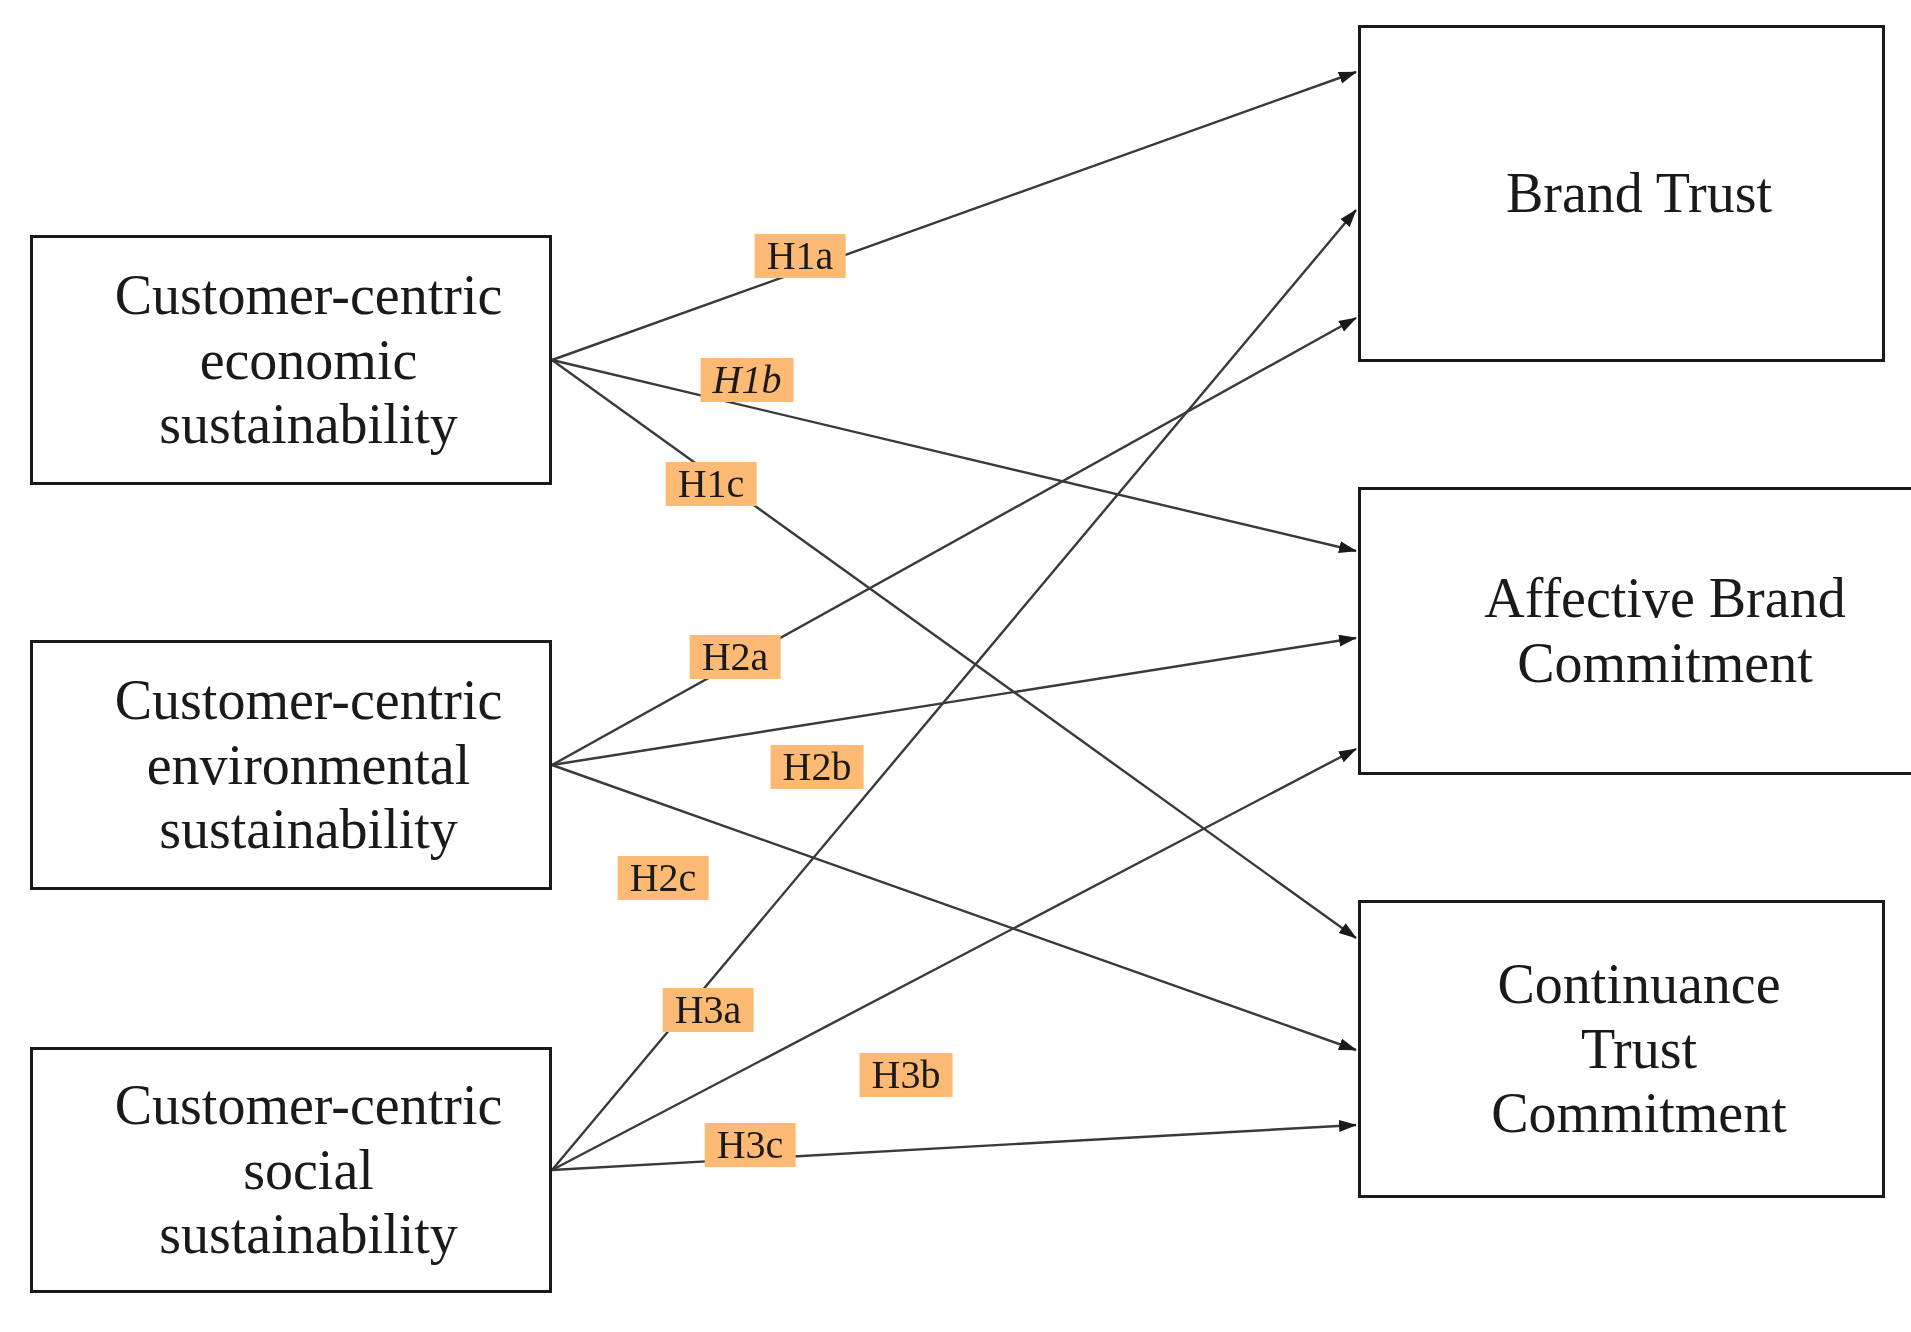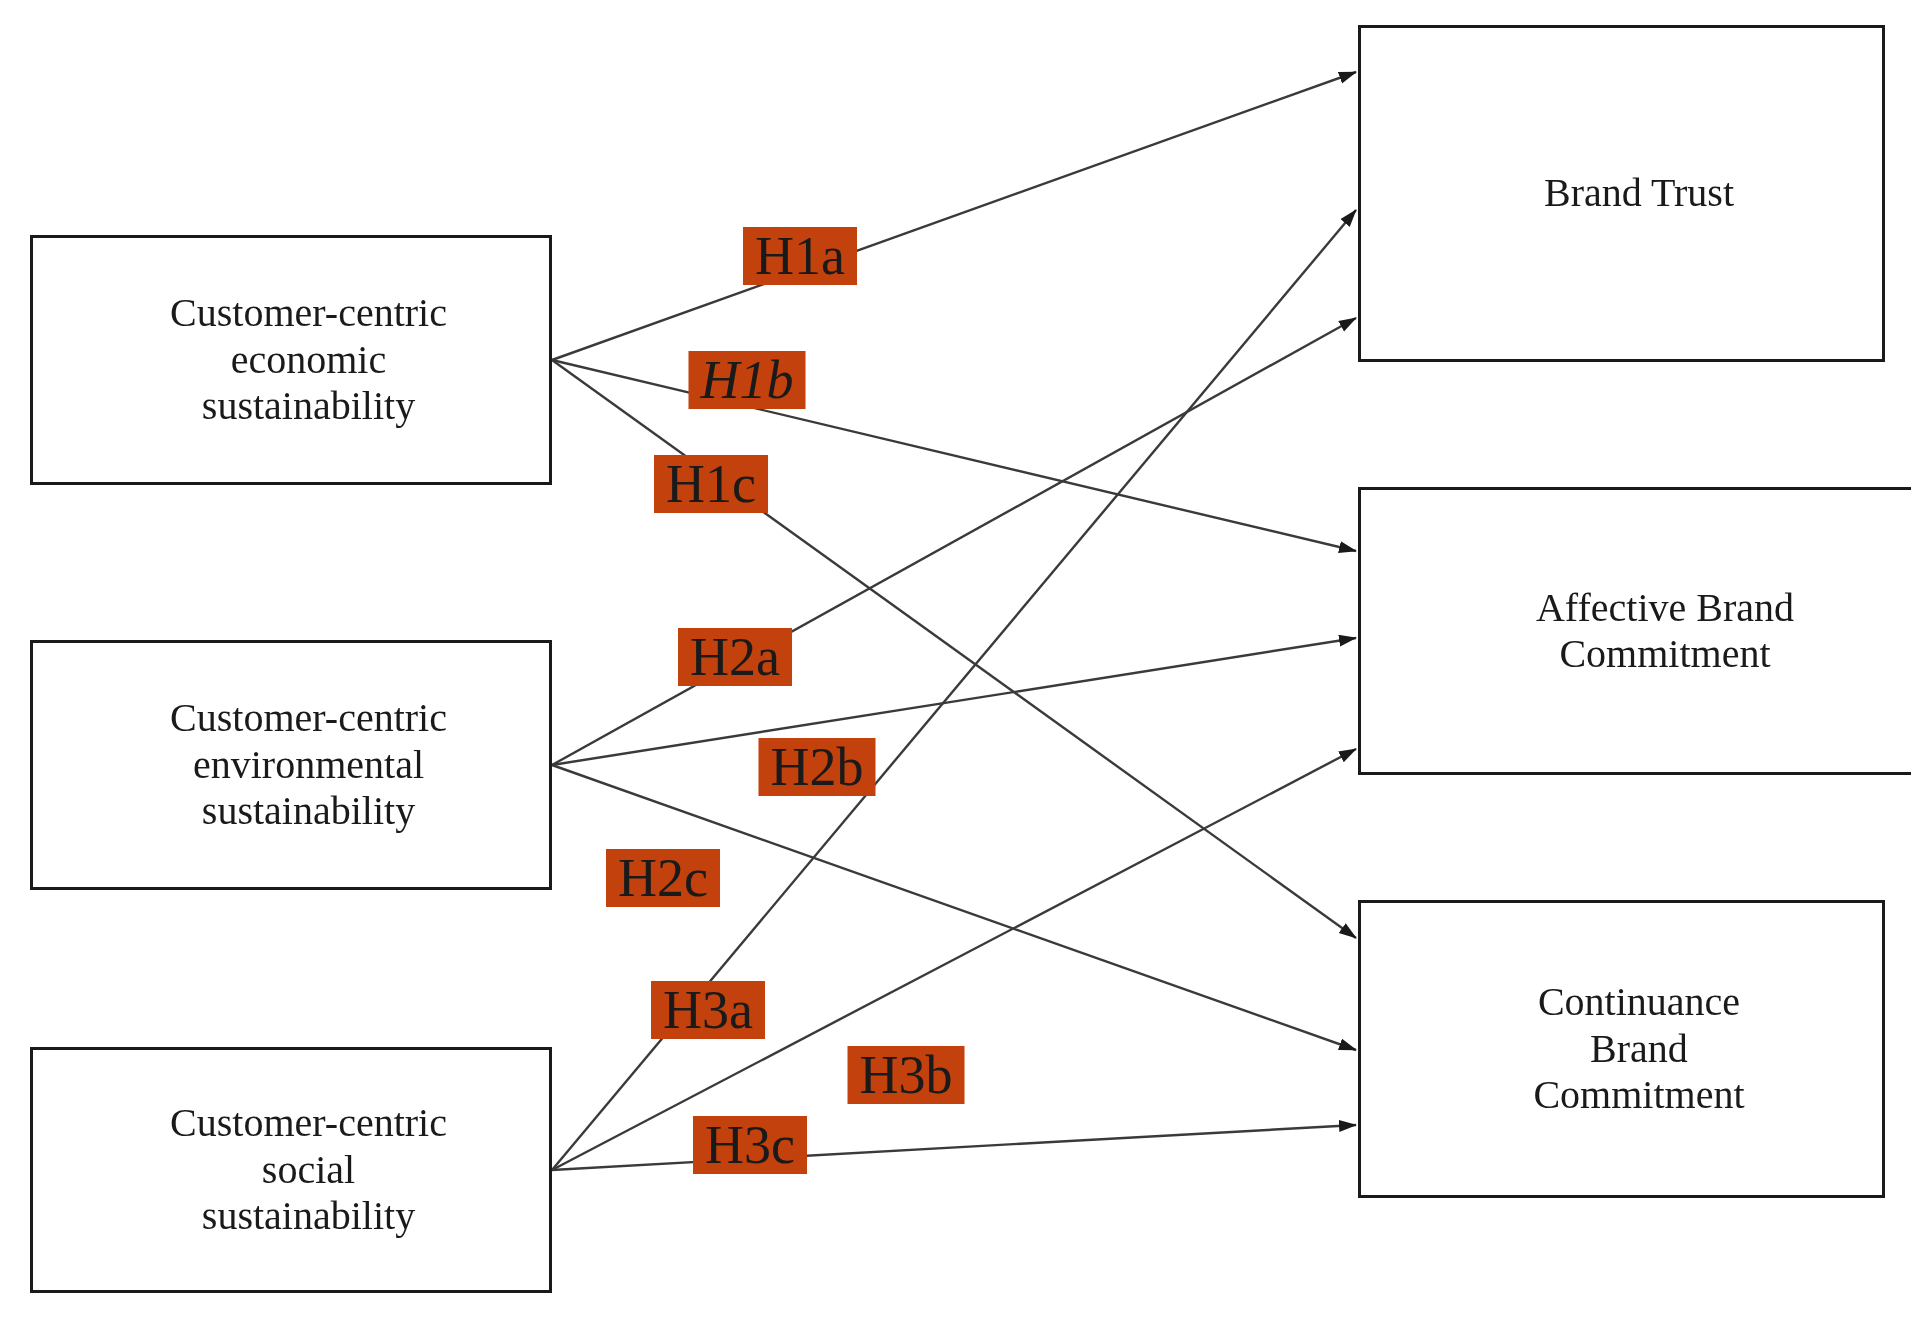--- a/index.html
+++ b/index.html
@@ -12,37 +12,37 @@
     overflow:hidden;
   }
   #wires{position:absolute;left:0;top:0;width:1911px;height:1332px;}
   .construct{
     position:absolute;
     border:3px solid #1a1a1a;
     background:#ffffff;
     display:flex;align-items:center;justify-content:center;
     text-align:center;
     white-space:pre-line;
-    font-size:40px;
+    font-size:56px;
     line-height:1.16;
     box-sizing:border-box;
     padding-left:35px;
   }
   .construct.b-economic     {left:30px;  top:235px;  width:522px; height:250px;}
   .construct.b-environmental{left:30px;  top:640px;  width:522px; height:250px;}
   .construct.b-social       {left:30px;  top:1047px; width:522px; height:246px;}
   .construct.b-brand-trust  {left:1358px;top:25px;   width:527px; height:337px;}
   .construct.b-affective    {left:1358px;top:487px;  width:579px; height:288px;}
   .construct.b-continuance  {left:1358px;top:900px;  width:527px; height:298px;}
   .hlabel{
     position:absolute;
     transform:translate(-50%,-50%);
-    background:#c2410c;
+    background:#fdba74;
     padding:2px 12px;
-    font-size:54px;
+    font-size:40px;
     line-height:1;
     white-space:nowrap;
   }
   .L-H1a{left:800px;top:256px;}
   .L-H1b{left:747px;top:380px;font-style:italic;}
   .L-H1c{left:711px;top:484px;}
   .L-H2a{left:735px;top:657px;}
   .L-H2b{left:817px;top:767px;text-align:center;}
   .L-H2c{left:663px;top:878px;}
   .L-H3a{left:708px;top:1010px;}
@@ -85,21 +85,21 @@
   <div class="construct b-social">Customer-centric
 social
 sustainability</div>
 
   <div class="construct b-brand-trust">Brand Trust</div>
 
   <div class="construct b-affective">Affective Brand
 Commitment</div>
 
   <div class="construct b-continuance">Continuance
-Brand
+Trust
 Commitment</div>
 
   <div class="hlabel L-H1a">H1a</div>
   <div class="hlabel L-H1b">H1b</div>
   <div class="hlabel L-H1c">H1c</div>
   <div class="hlabel L-H2a">H2a</div>
   <div class="hlabel L-H2b">H2b</div>
   <div class="hlabel L-H2c">H2c</div>
   <div class="hlabel L-H3a">H3a</div>
   <div class="hlabel L-H3b">H3b</div>

